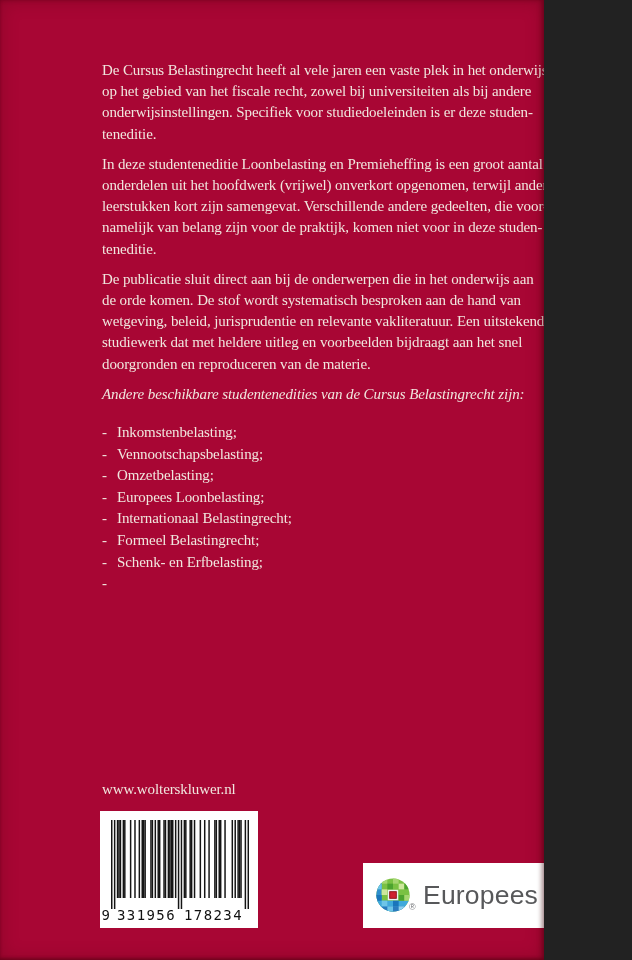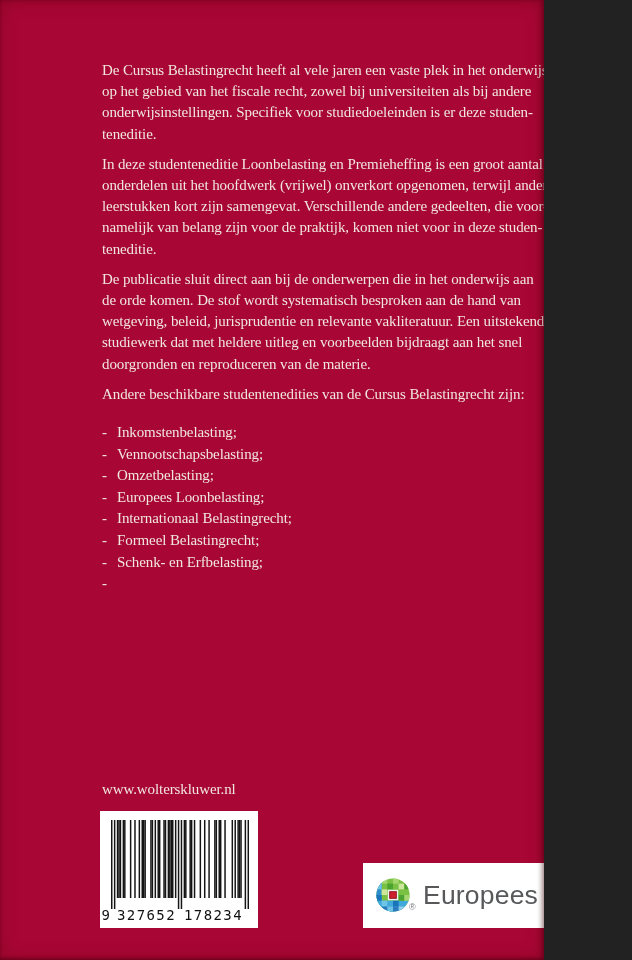--- a/index.html
+++ b/index.html
@@ -27,21 +27,21 @@
     width: 470px;
     color: #f0e6de;
     font-size: 15px;
     line-height: 21.2px;
     letter-spacing: -0.1px;
   }
   .blurb p {
     margin: 0 0 9px 0;
     white-space: pre-line;
   }
-  .blurb .editions-intro { margin: 0 0 17px 0; }
+  .blurb .editions-intro { margin: 0 0 17px 0; font-style: italic; }
 
   ul.editions {
     list-style: none;
     margin: 0; padding: 0;
   }
   ul.editions li {
     display: flex;
     line-height: 21.6px;
   }
   ul.editions .dash { width: 15px; flex: 0 0 15px; }
@@ -203,21 +203,21 @@
         <rect x="78" y="0" width="1.02" height="78" fill="#141414"></rect>
         <rect x="83" y="0" width="1.02" height="78" fill="#141414"></rect>
         <rect x="85" y="0" width="1.02" height="78" fill="#141414"></rect>
         <rect x="87" y="0" width="1.02" height="78" fill="#141414"></rect>
         <rect x="88" y="0" width="1.02" height="78" fill="#141414"></rect>
         <rect x="89" y="0" width="1.02" height="78" fill="#141414"></rect>
         <rect x="92" y="0" width="1.02" height="89" fill="#141414"></rect>
         <rect x="94" y="0" width="1.02" height="89" fill="#141414"></rect>
       </svg>
     <span class="bc-digit bc-first">9</span>
-    <span class="bc-digit bc-left">327652</span>
+    <span class="bc-digit bc-left">331956</span>
     <span class="bc-digit bc-right">178234</span>
   </div>
 
   <div class="logo-box">
     <svg class="globe" viewBox="0 0 36 36">
       <defs>
           <clipPath id="gclip">
             <circle cx="18" cy="18" r="17.6"></circle>
           </clipPath>
         </defs>

